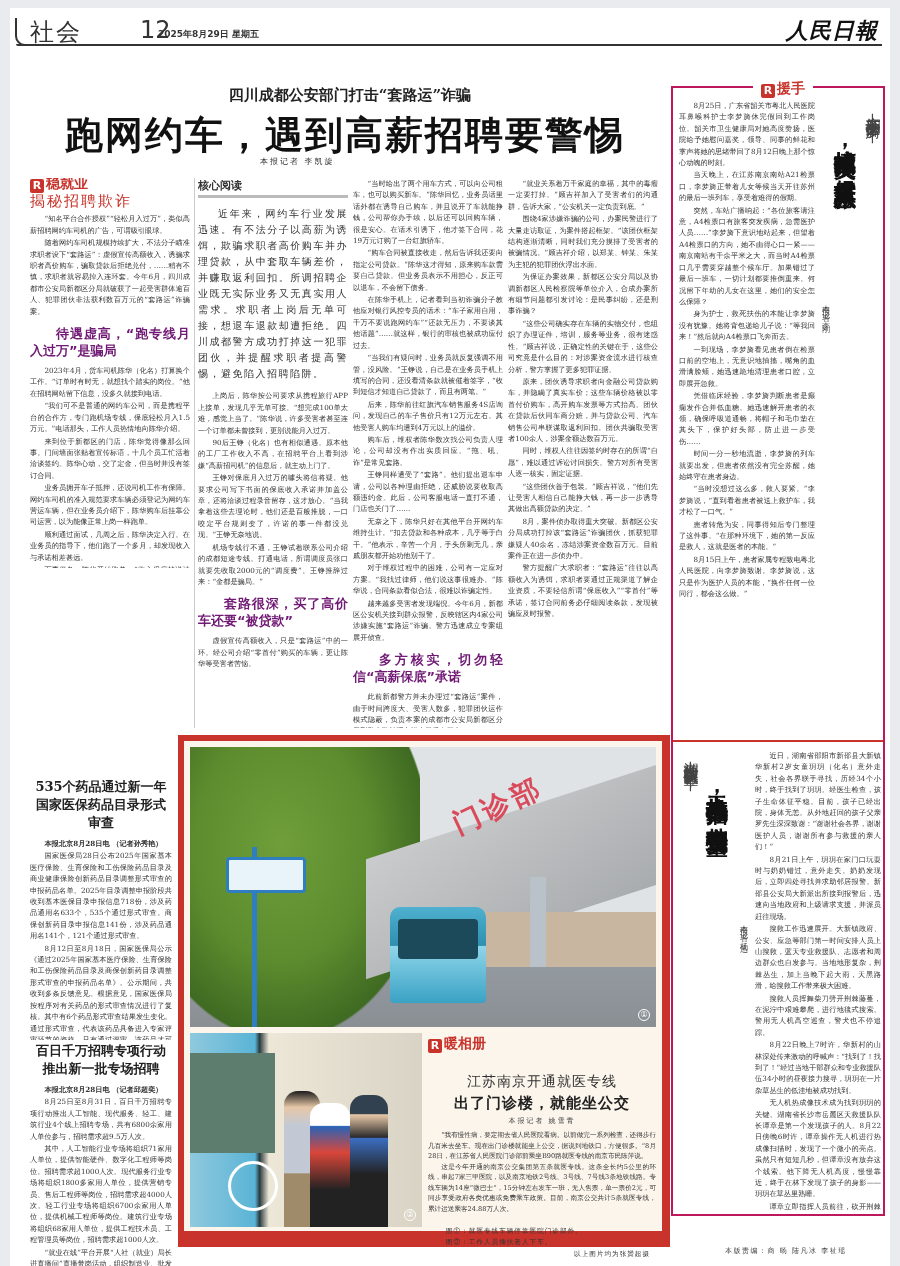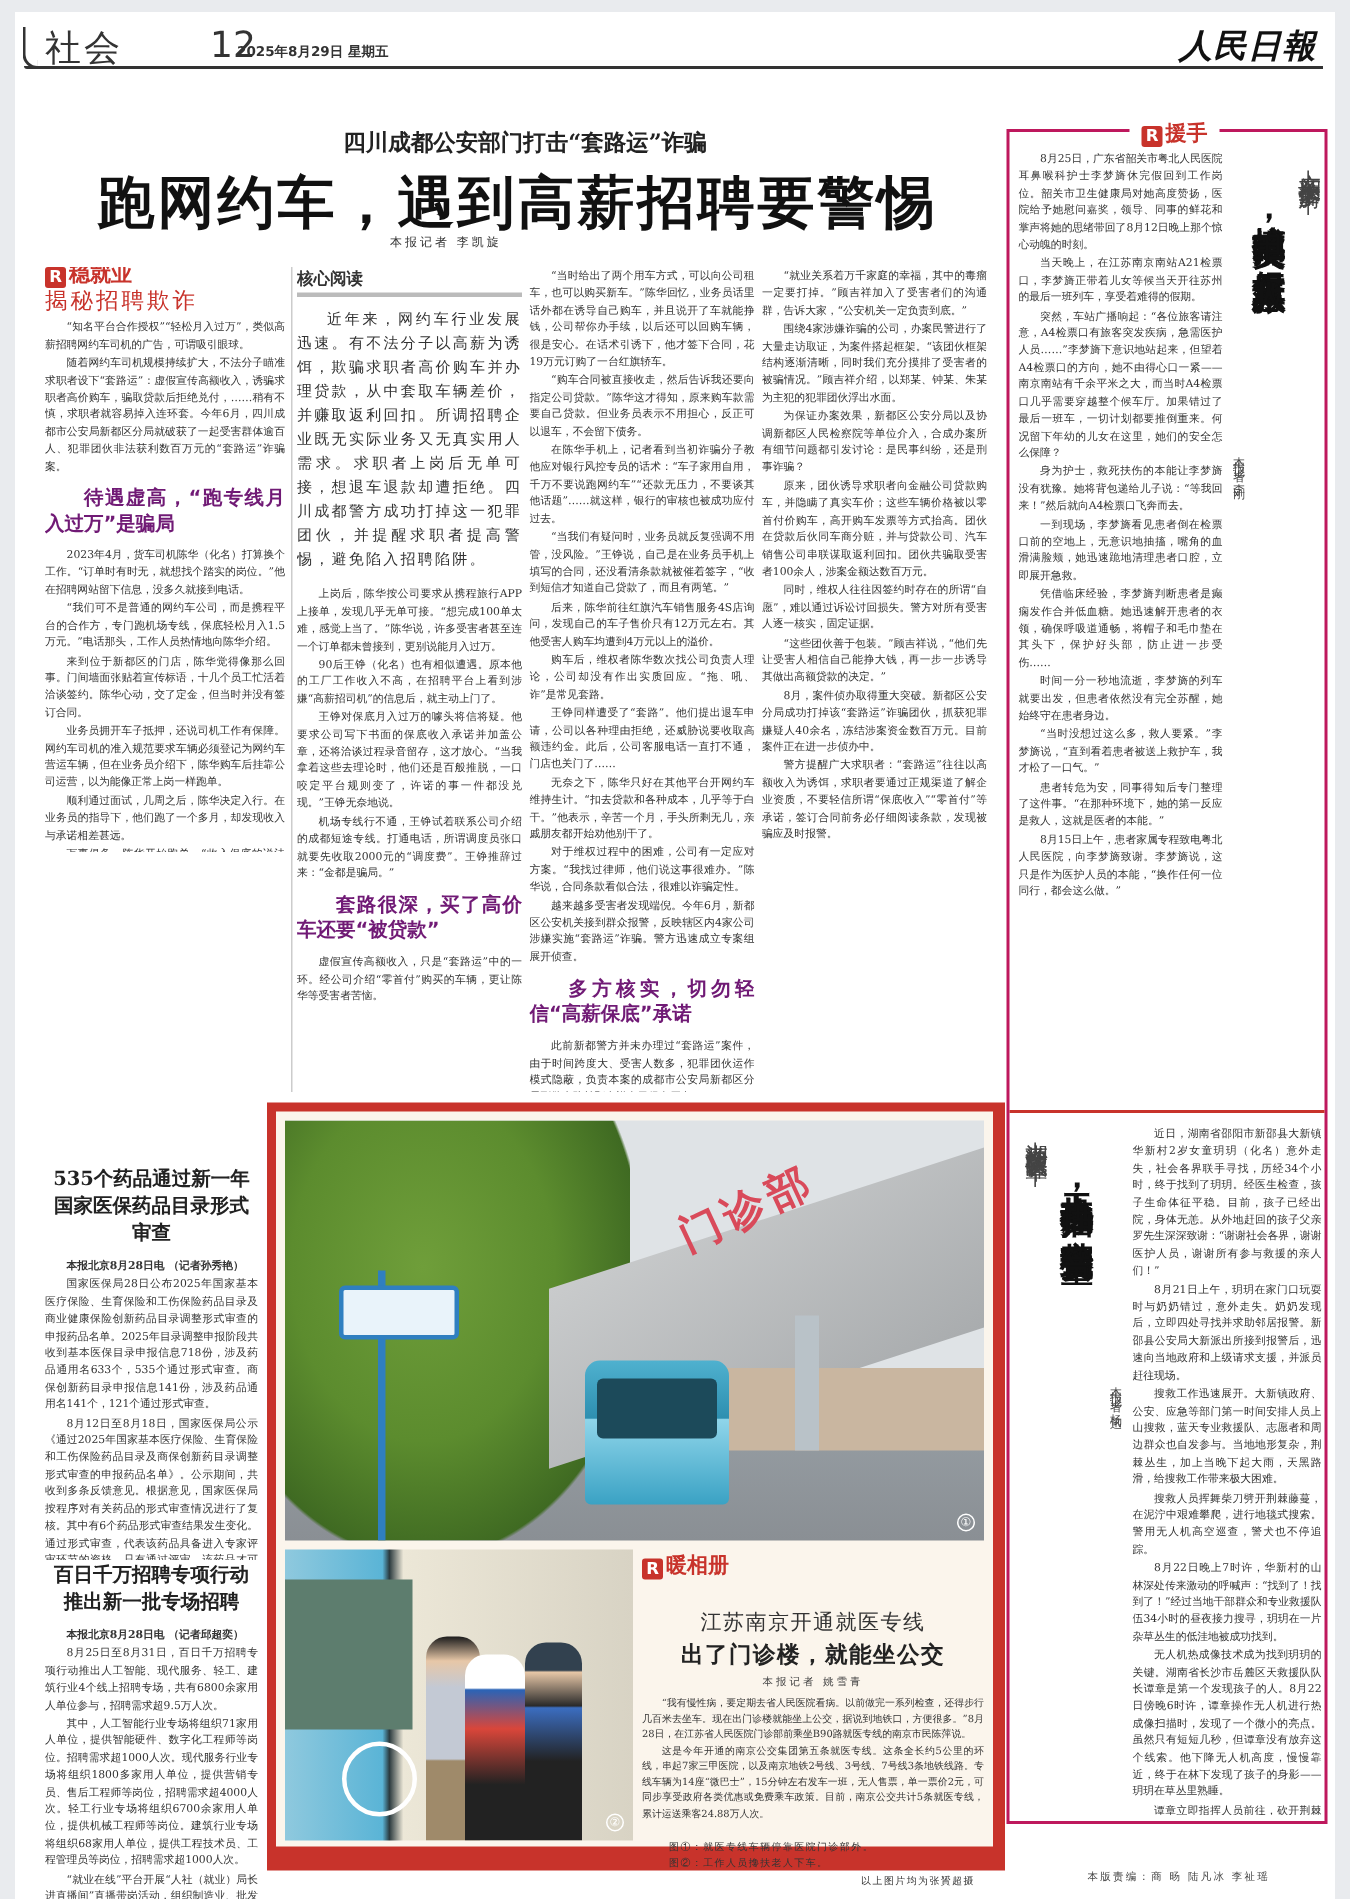--- a/index.html
+++ b/index.html
@@ -135,20 +135,21 @@
     <p>对于维权过程中的困难，公司有一定应对方案。“我找过律师，他们说这事很难办。”陈华说，合同条款看似合法，很难以诈骗定性。</p>
     <p>越来越多受害者发现端倪。今年6月，新都区公安机关接到群众报警，反映辖区内4家公司涉嫌实施“套路运”诈骗。警方迅速成立专案组展开侦查。</p>
     <div class="subhead">多方核实，切勿轻信“高薪保底”承诺</div>
     <p>此前新都警方并未办理过“套路运”案件，由于时间跨度大、受害人数多，犯罪团伙运作模式隐蔽，负责本案的成都市公安局新都区分局刑警大队长顾吉祥表示很有压力。</p>
   </div>
 
   <div class="col" style="left:498px; top:170px; width:150px; height:550px;">
     <p>“就业关系着万千家庭的幸福，其中的毒瘤一定要打掉。”顾吉祥加入了受害者们的沟通群，告诉大家，“公安机关一定负责到底。”</p>
     <p>围绕4家涉嫌诈骗的公司，办案民警进行了大量走访取证，为案件搭起框架。“该团伙框架结构逐渐清晰，同时我们充分摸排了受害者的被骗情况。”顾吉祥介绍，以郑某、钟某、朱某为主犯的犯罪团伙浮出水面。</p>
     <p>为保证办案效果，新都区公安分局以及协调新都区人民检察院等单位介入，合成办案所有细节问题都引发讨论：是民事纠纷，还是刑事诈骗？</p>
+    <p>“这些公司确实存在车辆的实物交付，也组织了办理证件，培训，服务等业务，很有迷惑性。”顾吉祥说，正确定性的关键在于，这些公司究竟是什么目的：对涉案资金流水进行核查分析，警方掌握了更多犯罪证据。</p>
     <p>原来，团伙诱导求职者向金融公司贷款购车，并隐瞒了真实车价；这些车辆价格被以零首付价购车，高开购车发票等方式抬高。团伙在贷款后伙同车商分赃，并与贷款公司、汽车销售公司串联谋取返利回扣。团伙共骗取受害者100余人，涉案金额达数百万元。</p>
     <p>同时，维权人往往因签约时存在的所谓“自愿”，难以通过诉讼讨回损失。警方对所有受害人逐一核实，固定证据。</p>
     <p>“这些团伙善于包装。”顾吉祥说，“他们先让受害人相信自己能挣大钱，再一步一步诱导其做出高额贷款的决定。”</p>
     <p>8月，案件侦办取得重大突破。新都区公安分局成功打掉该“套路运”诈骗团伙，抓获犯罪嫌疑人40余名，冻结涉案资金数百万元。目前案件正在进一步侦办中。</p>
     <p>警方提醒广大求职者：“套路运”往往以高额收入为诱饵，求职者要通过正规渠道了解企业资质，不要轻信所谓“保底收入”“零首付”等承诺，签订合同前务必仔细阅读条款，发现被骗应及时报警。</p>
   </div>
 
   <div class="col" style="left:20px; top:770px; width:142px; height:262px;">
     <div class="brief-title">535个药品通过新一年</div>
     <div class="brief-title" style="margin-bottom:6px;">国家医保药品目录形式审查</div>

